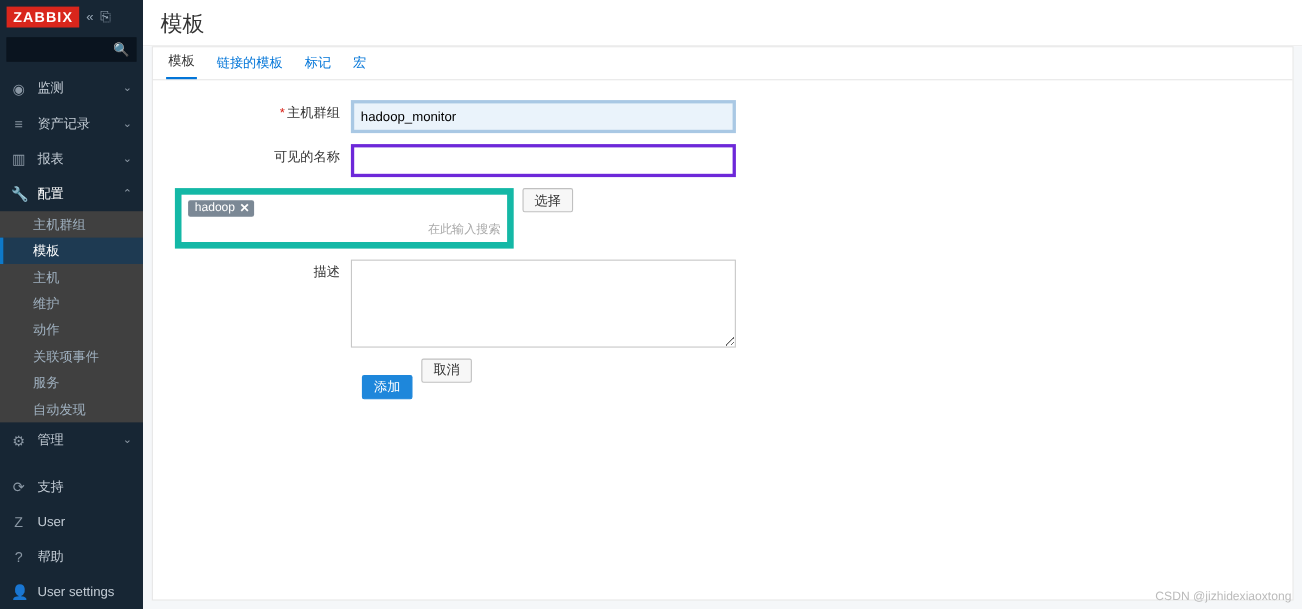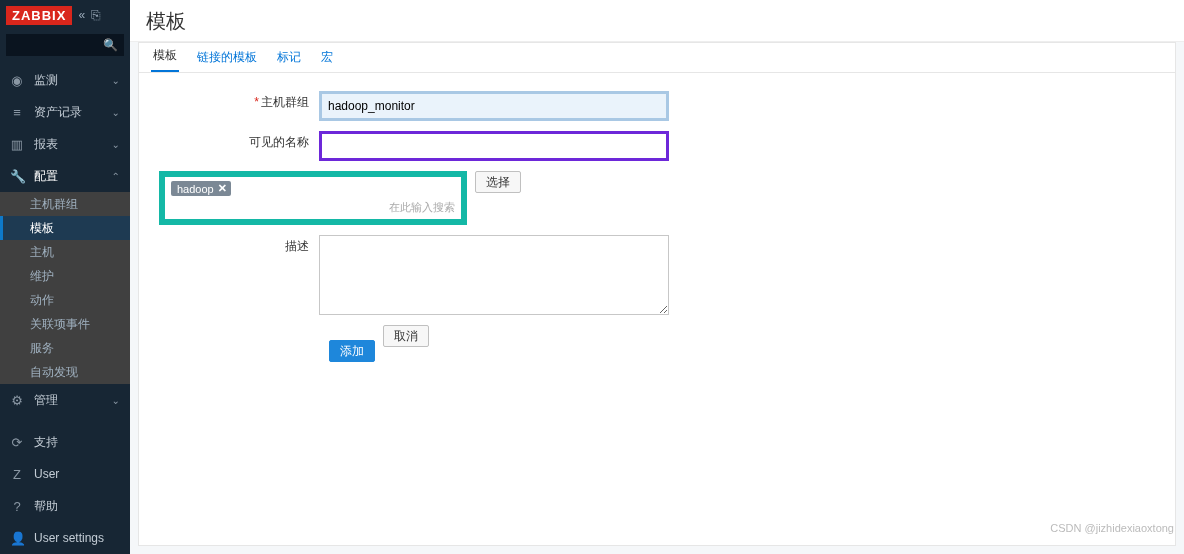--- a/index.html
+++ b/index.html
@@ -47,21 +47,21 @@
 .tagbox { width: 308px; min-height: 44px; border: 6px solid #14b8a6; padding: 4px 6px; background: #fff; }
 .tag { display: inline-flex; align-items: center; background: #7b8895; color: #fff; font-size: 11px; padding: 1px 4px 1px 6px; border-radius: 2px; gap: 4px; }
 .tag .x { cursor: pointer; font-weight: bold; }
 .tag-input-row { color: #aaa; font-size: 11px; margin-top: 4px; text-align: right; }
 .btn { height: 22px; padding: 0 10px; border: 1px solid #c0c0c0; background: #f7f7f7; color: #333; cursor: pointer; font-size: 12px; border-radius: 2px; }
 .btn.primary { background: #0275d8; border-color: #0275d8; color: #fff; margin-top: 15px; }
 .btn.primary { background: #1e87db; border-color: #1e87db; }
 textarea { width: 350px; height: 80px; border: 1px solid #c7c7c7; padding: 4px 6px; font-size: 12px; font-family: inherit; resize: both; }
 .actions { margin-left: 170px; display: flex; gap: 8px; margin-top: 8px; }
 .footer { text-align: center; color: #888; font-size: 11px; padding: 10px 0; }
-.watermark { position: absolute; right: 10px; bottom: 20px; color: #bbb; font-size: 11px; }
+.watermark { position: absolute; right: 10px; bottom: 6px; color: #bbb; font-size: 11px; }
 .page { position: relative; width: 1184px; height: 554px; }
 </style>
 </head>
 <body>
 <div class="page">
 <div class="app">
 
   <div class="sidebar">
     <div class="logo-row">
       <span class="logo">ZABBIX</span>

